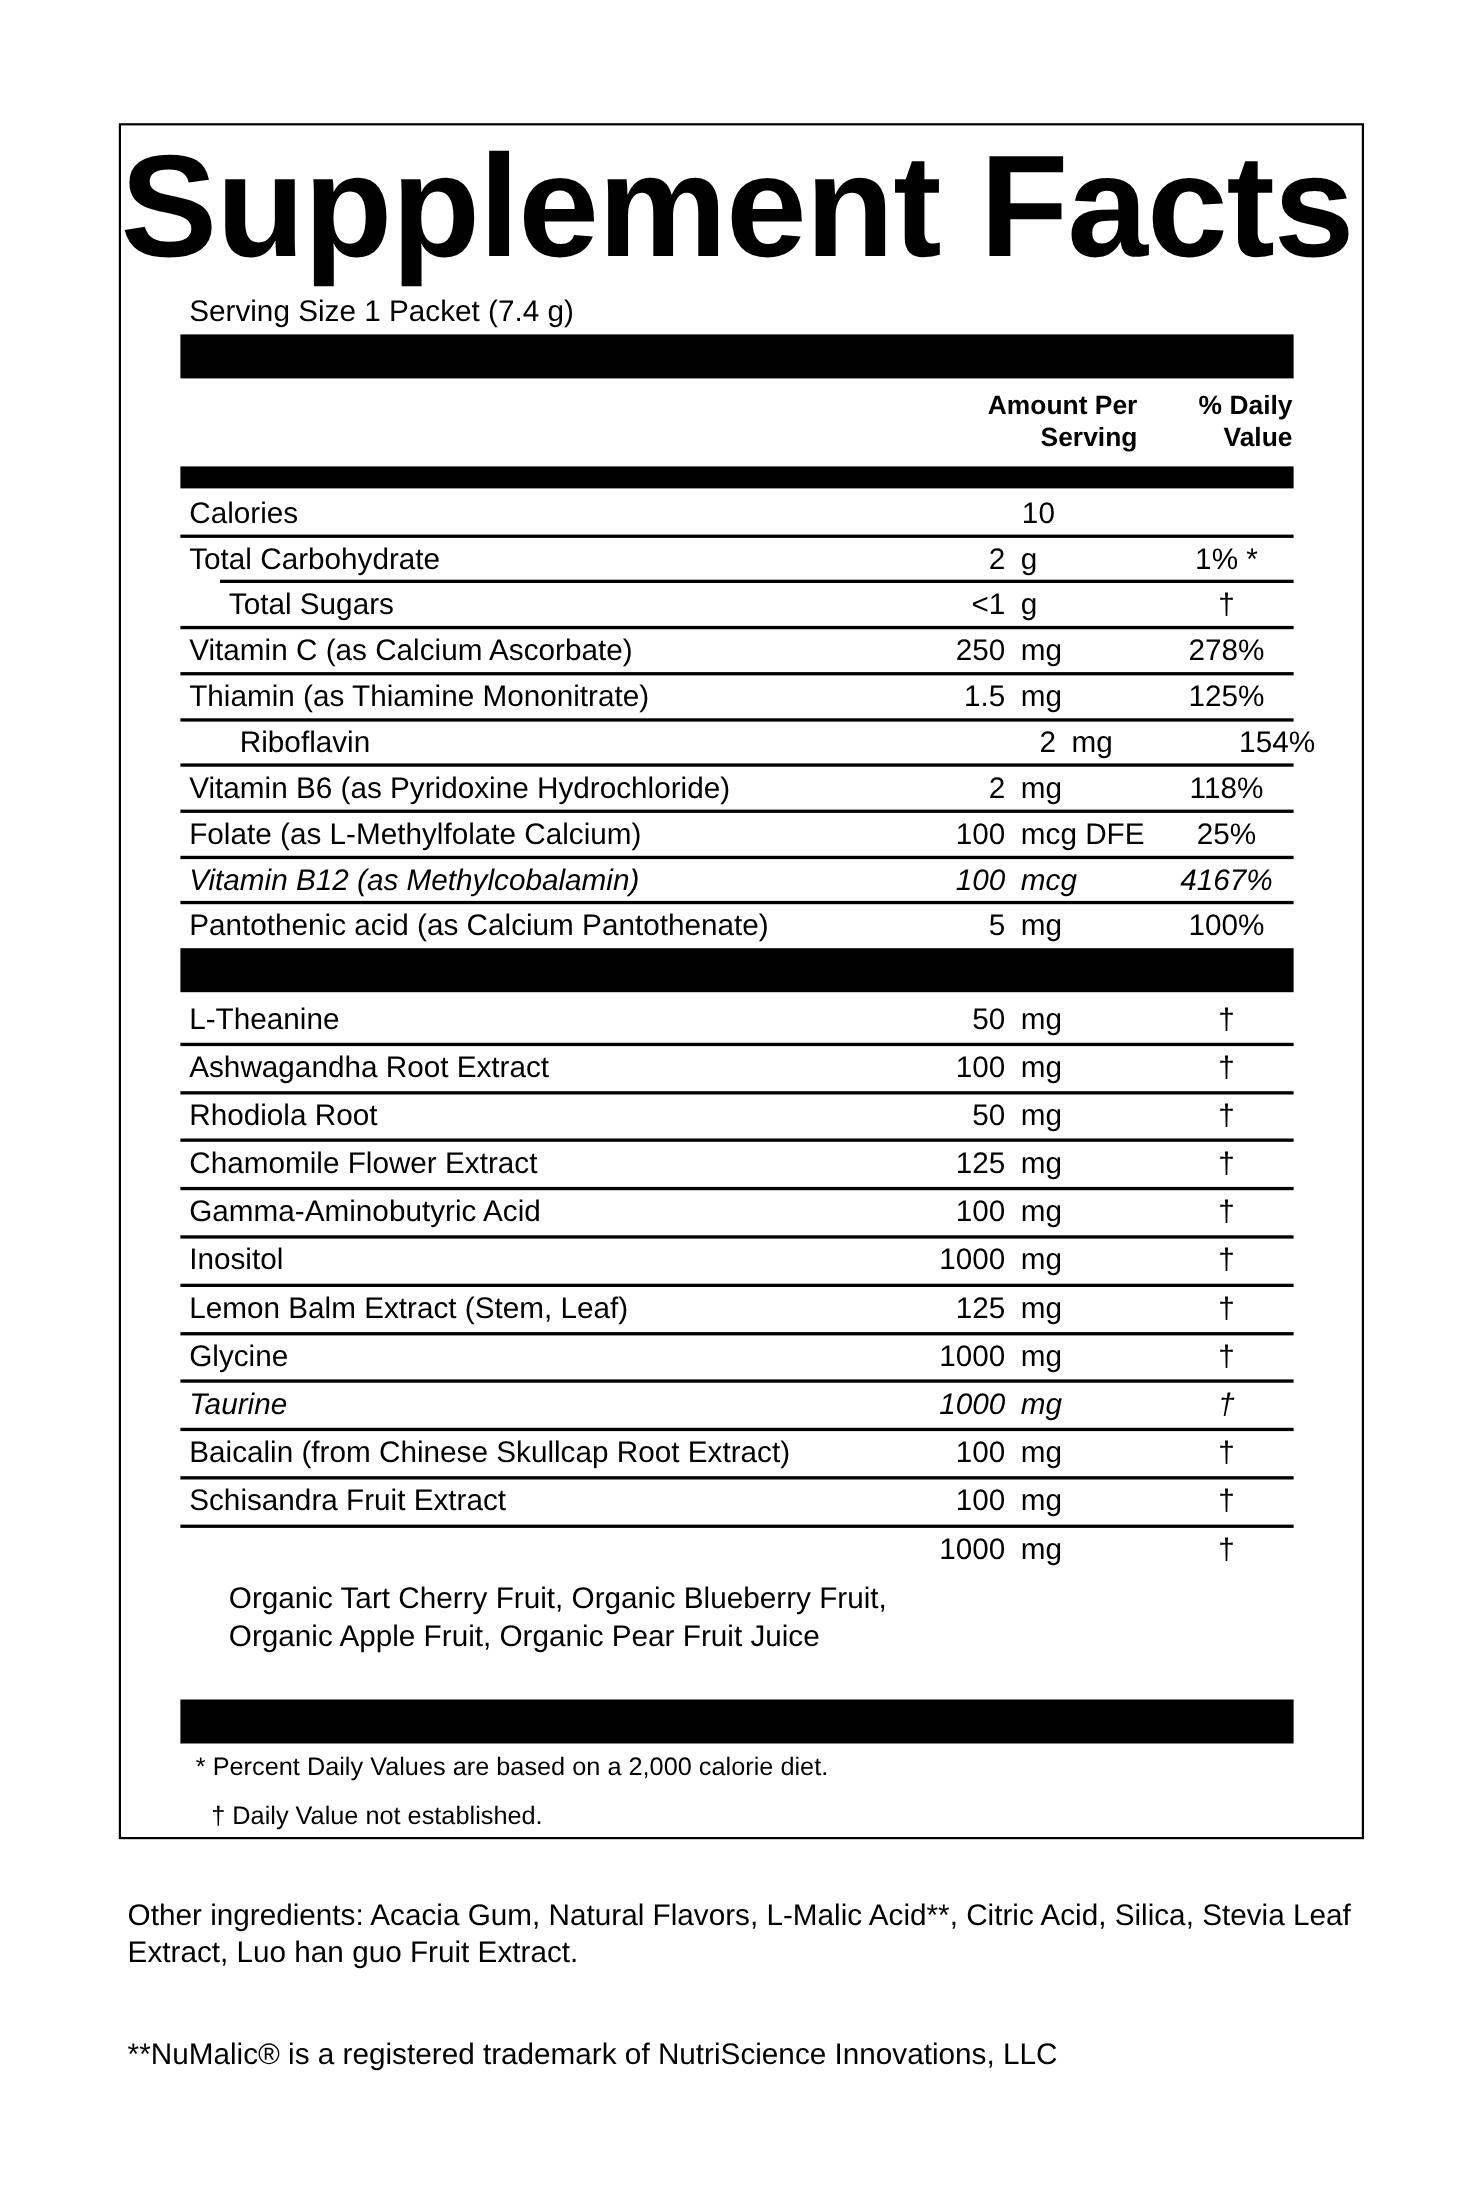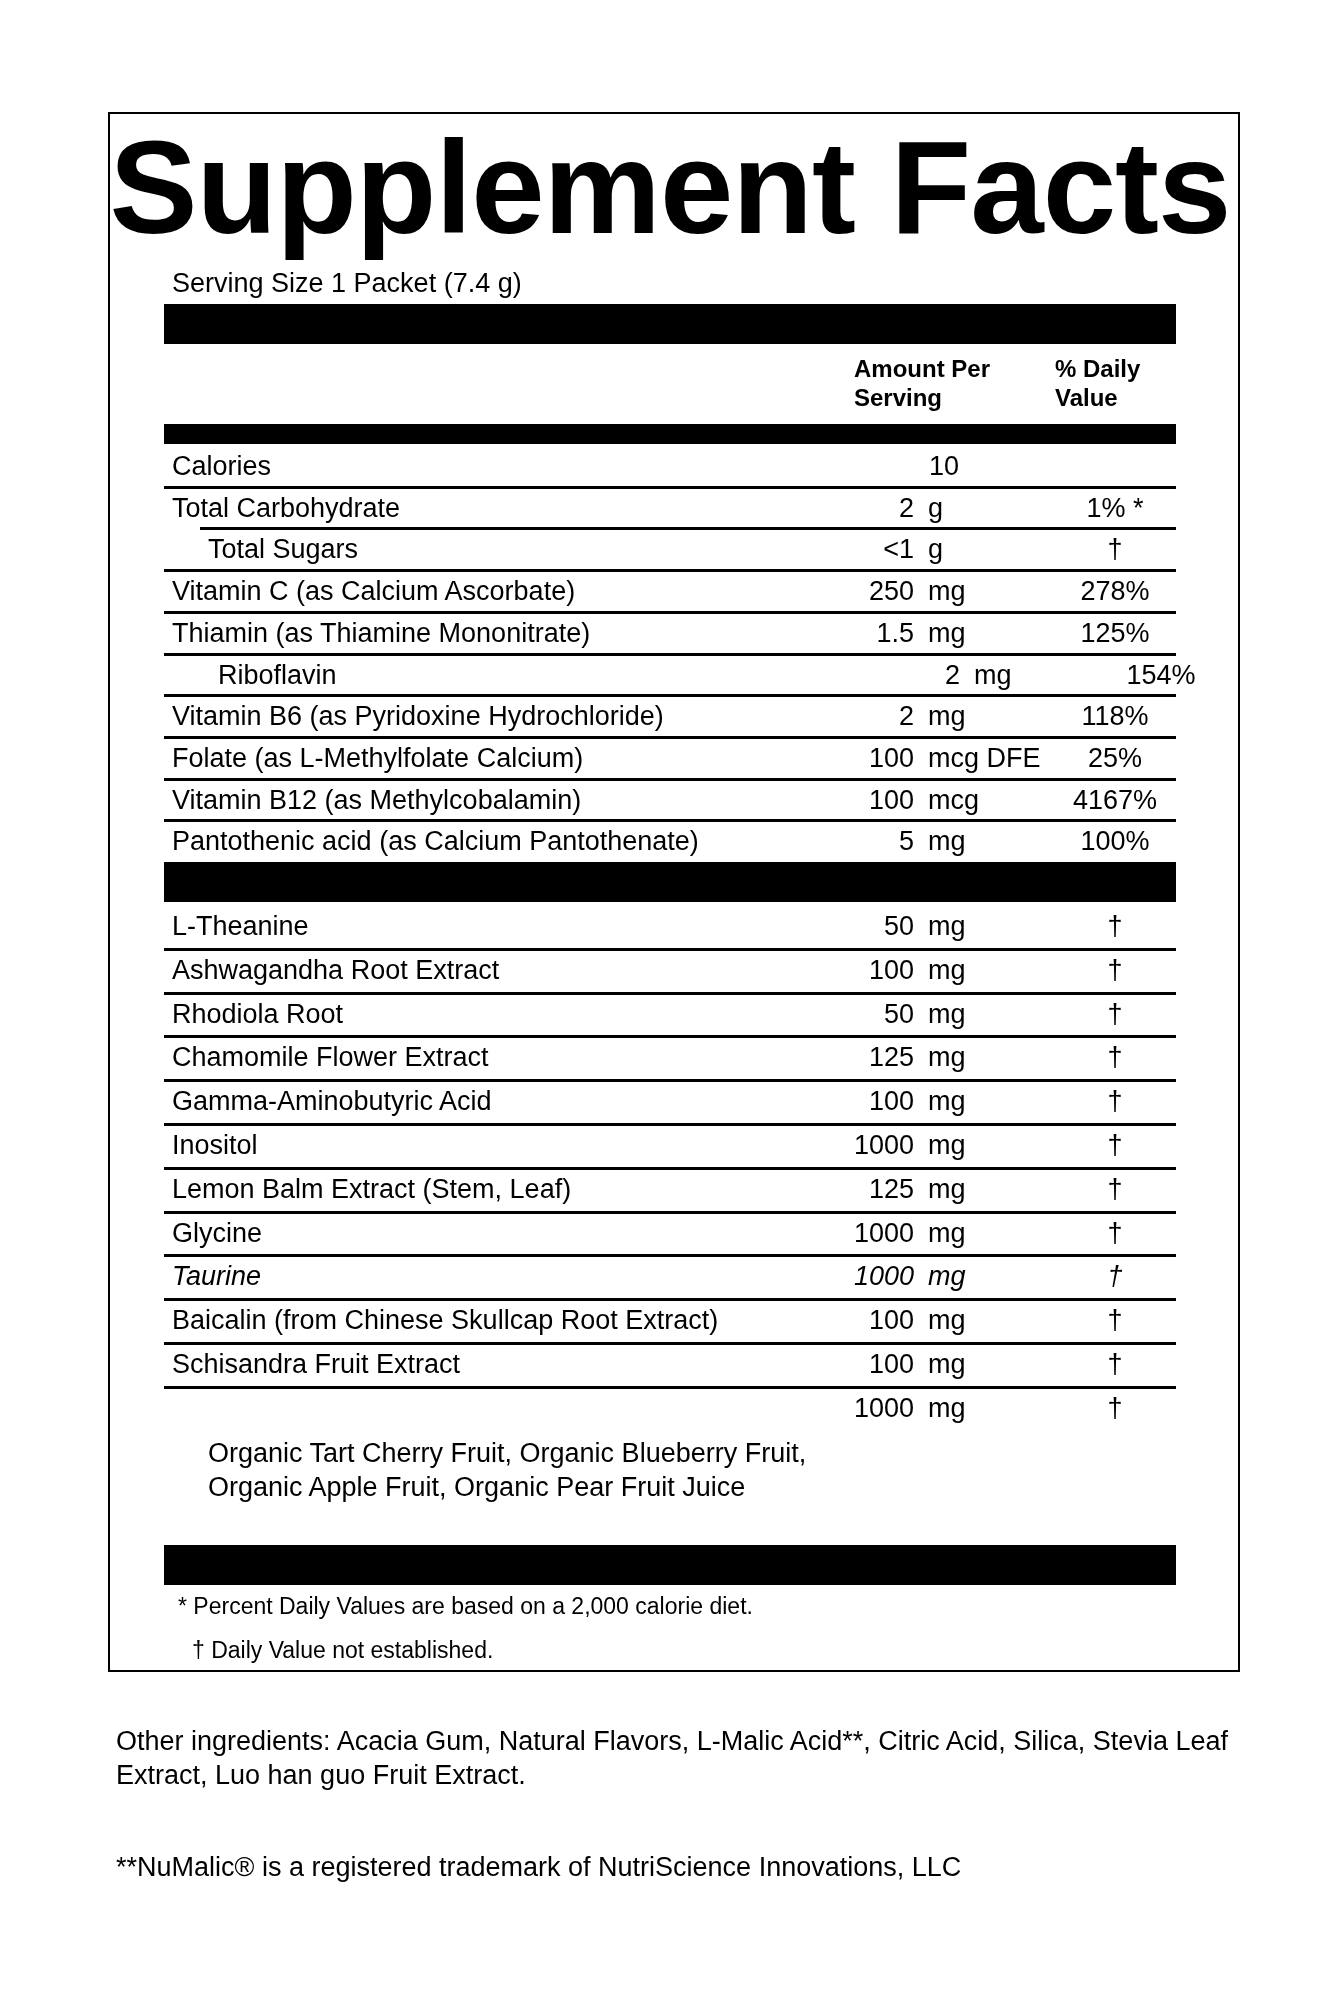--- a/index.html
+++ b/index.html
@@ -4,21 +4,21 @@
 <style>
   html, body { margin: 0; padding: 0; background: #ffffff; }
   body { width: 1340px; height: 2000px; position: relative; overflow: hidden;
          font-family: "Liberation Sans", sans-serif; color: #000; }
   .box { position: absolute; left: 108px; top: 112px; width: 1128px; height: 1556px;
          border: 2px solid #000; box-sizing: content-box; }
   .title { position: absolute; left: 0; right: 0; top: 118px; text-align: center;
            font-weight: bold; font-size: 132px; line-height: 140px; letter-spacing: -1px; white-space: nowrap; }
   .serving { position: absolute; left: 172px; top: 267px; font-size: 27px; line-height: 32px; }
   .bar { position: absolute; left: 164px; width: 1012px; background: #000; }
-  .hdr { position: absolute; top: 354px; font-weight: bold; font-size: 24px; line-height: 29px; text-align: left; }
+  .hdr { position: absolute; top: 354px; font-weight: bold; font-size: 24px; line-height: 29px; text-align: right; }
   .hdr-amt { left: 854px; width: 180px; }
   .hdr-dv { left: 1055px; width: 120px; }
   .row { position: absolute; left: 164px; width: 1012px; font-size: 27px; }
   .row .name { position: absolute; left: 8px; white-space: nowrap; }
   .row .name.indent { left: 44px; }
   .row .qty { position: absolute; right: 262px; text-align: right; white-space: nowrap; }
   .row .unit { position: absolute; left: 764px; white-space: nowrap; }
   .row .dv { position: absolute; left: 891px; width: 120px; text-align: center; white-space: nowrap; }
   .rule { position: absolute; height: 3px; background: #000; }
   .blend-sub { position: absolute; left: 208px; top: 1436px; width: 600px; font-size: 27px; line-height: 34px; }
@@ -97,21 +97,21 @@
       <span class="dv">118%</span>
     </div>
     <div class="rule" style="left: 164px; width: 1012px; top: 735.9px;"></div>
     <div class="row" style="top: 737.9px; height: 41.7px; line-height: 40px;">
       <span class="name">Folate (as L-Methylfolate Calcium)</span>
       <span class="qty">100</span>
       <span class="unit">mcg DFE</span>
       <span class="dv">25%</span>
     </div>
     <div class="rule" style="left: 164px; width: 1012px; top: 777.6px;"></div>
-    <div class="row" style="top: 779.6px; height: 41.7px; line-height: 40px;">
+    <div class="row" style="top: 779.6px; height: 41.7px; line-height: 40px; font-style: italic;">
       <span class="name">Vitamin B12 (as Methylcobalamin)</span>
       <span class="qty">100</span>
       <span class="unit">mcg</span>
       <span class="dv">4167%</span>
     </div>
     <div class="rule" style="left: 164px; width: 1012px; top: 819.3px;"></div>
     <div class="row" style="top: 821.3px; height: 41.7px; line-height: 40px;">
       <span class="name">Pantothenic acid (as Calcium Pantothenate)</span>
       <span class="qty">5</span>
       <span class="unit">mg</span>

